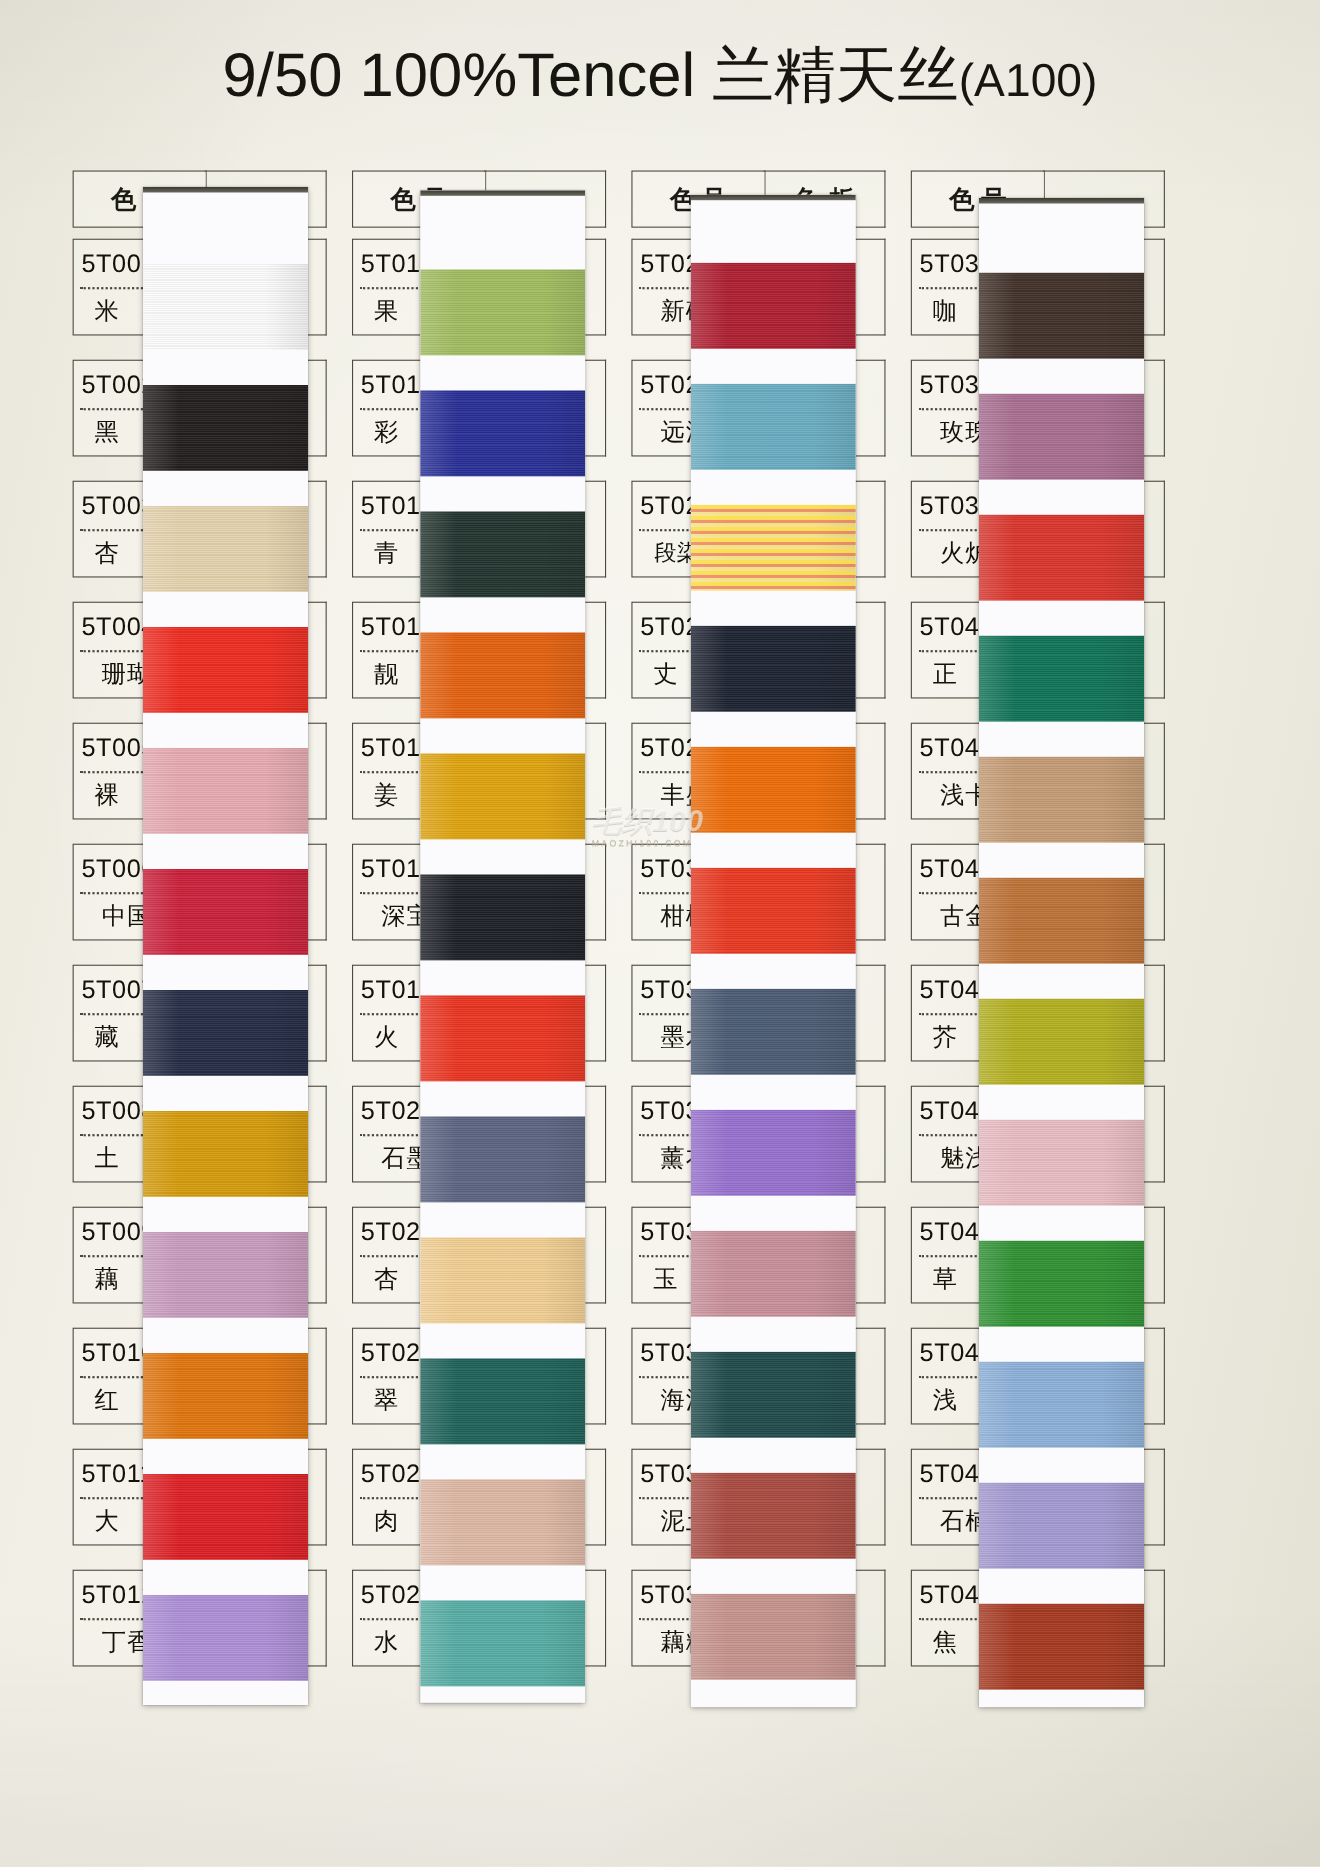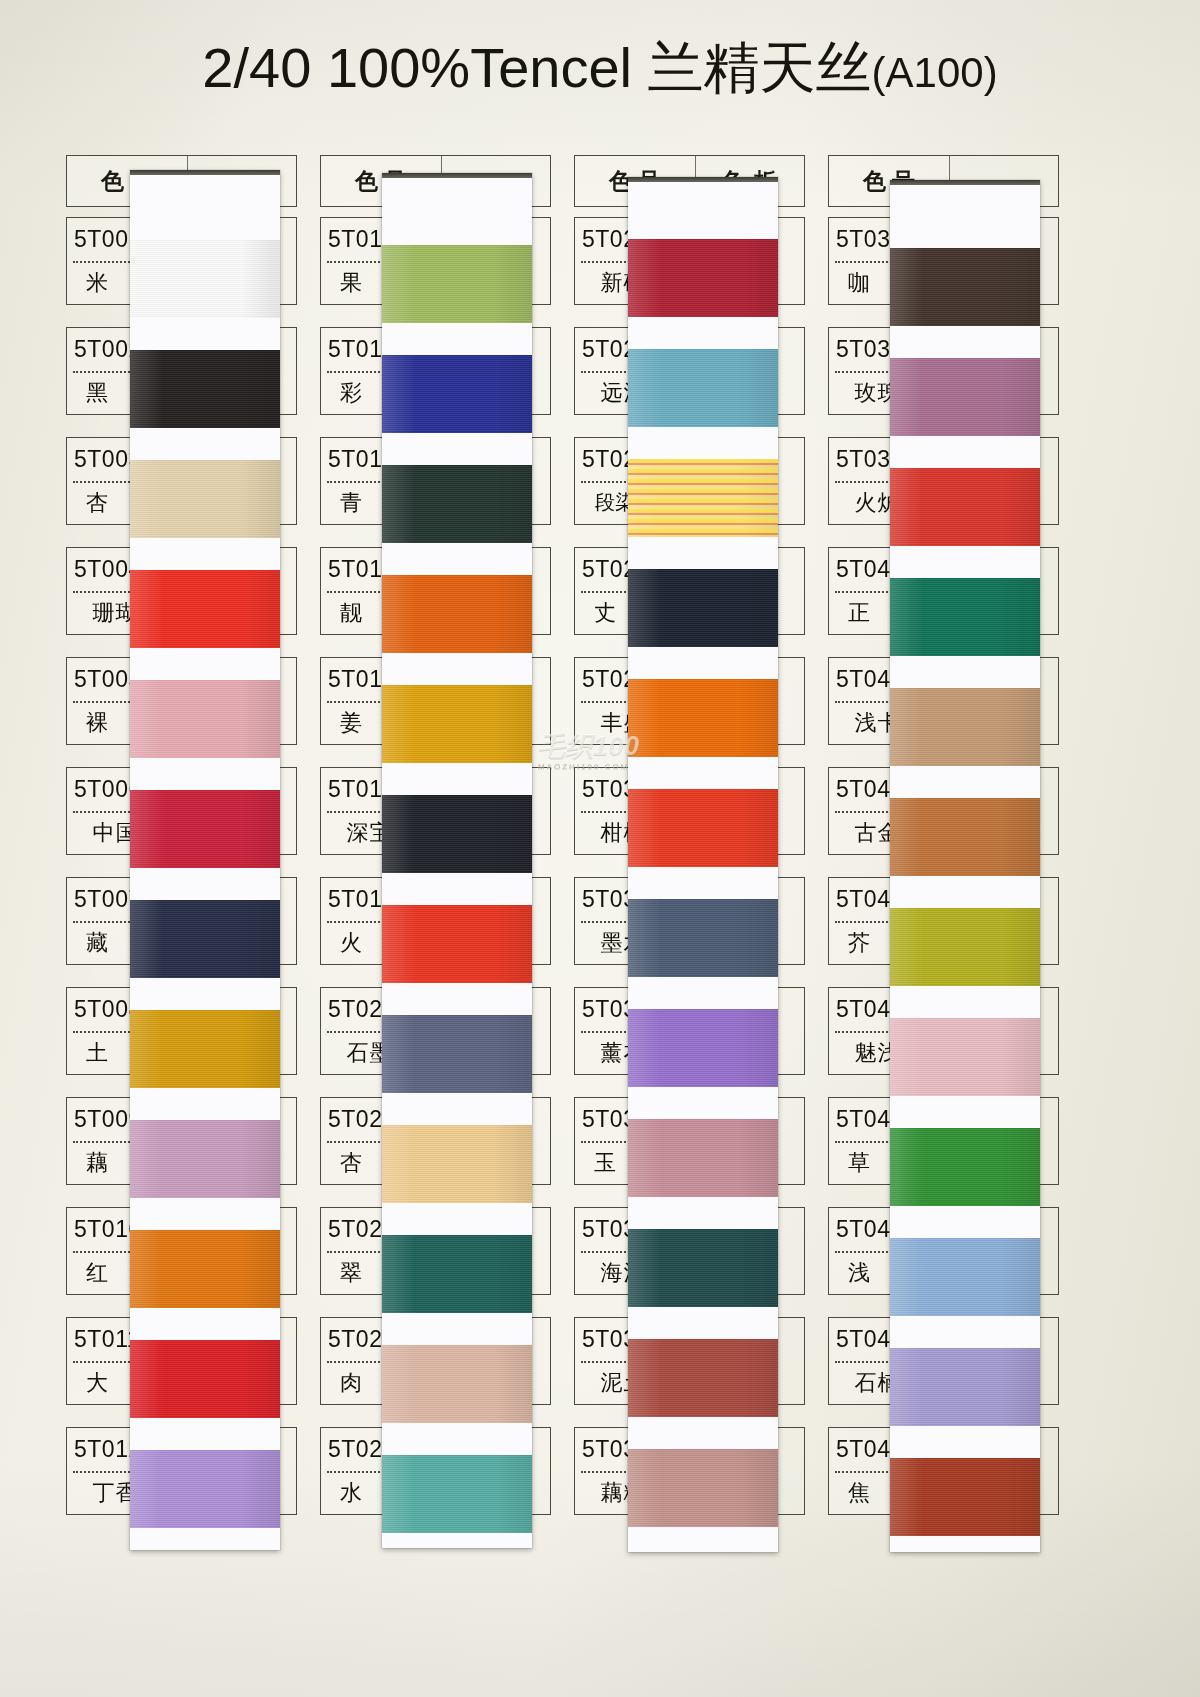--- a/index.html
+++ b/index.html
@@ -130,21 +130,21 @@
   #watermark .sub{
     display:block;font-size:8px;font-style:normal;font-weight:normal;
     letter-spacing:2px;color:rgba(190,186,168,.85);margin-top:-2px;
   }
 </style>
 </head>
 <body>
 
 <div id="paper"></div>
 
-<div id="title"><span>2/40  100%Tencel 兰精天丝</span><span class="paren">(A100)</span></div>
+<div id="title"><span>9/50  100%Tencel 兰精天丝</span><span class="paren">(A100)</span></div>
 
 <div id="columns-root">
     <div class="column" style="left: 60px;">
       <div class="labelgrid">
         <div class="hdrcell">色号</div>
         <div class="hdrwide">
           <div style="display: flex; align-items: center; justify-content: center; height: 100%; font-size: 23px; font-weight: bold; color: rgb(27, 26, 20); letter-spacing: 10px; text-indent: 10px;"></div>
         </div>
         <div class="rowwide" style="top: 62px;"></div>
         <div class="rowcell" style="top: 62px;">

